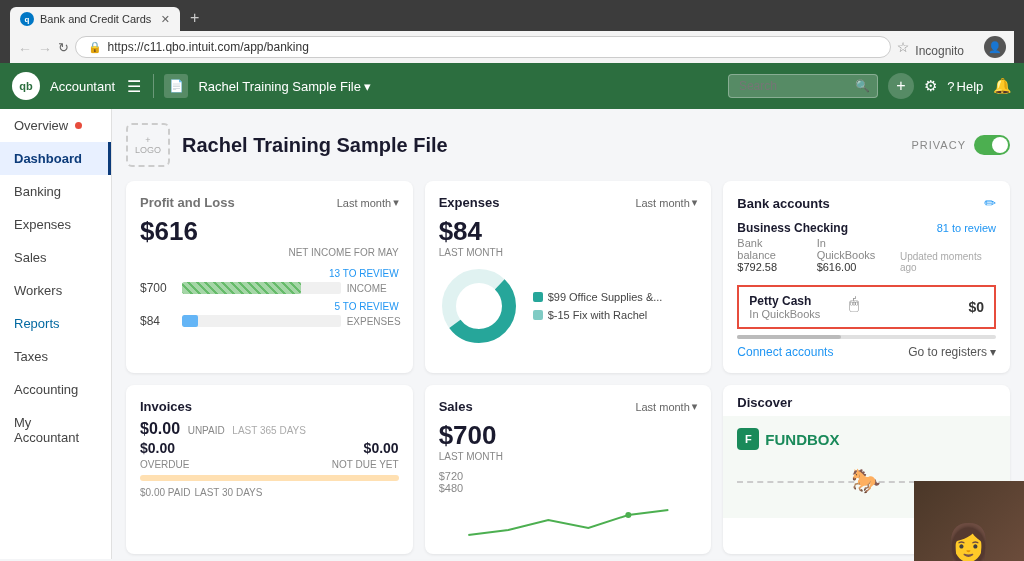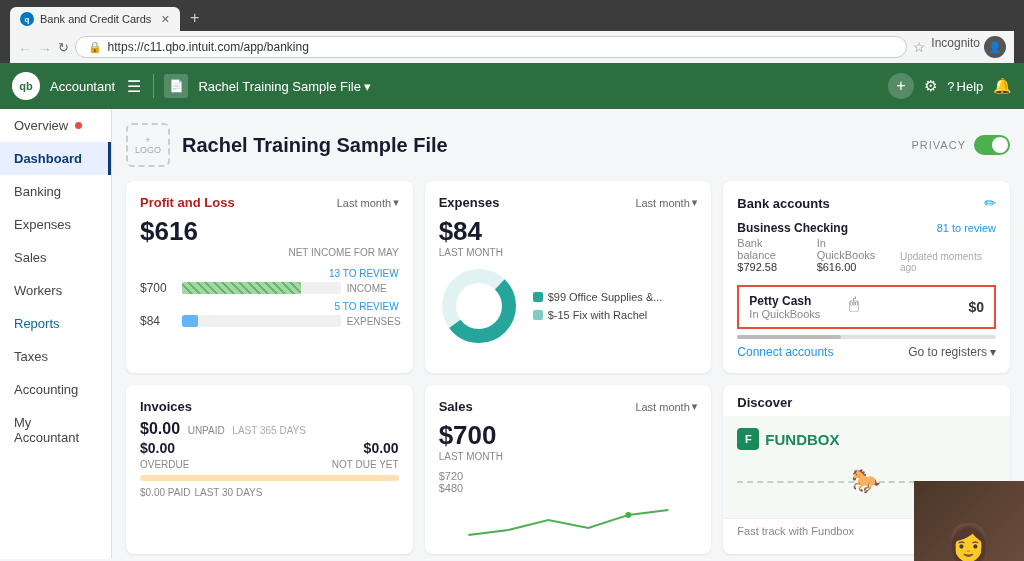--- a/index.html
+++ b/index.html
@@ -19,40 +19,44 @@
   </div>
   <div style="background:#f4f4f4;padding:5px 8px;display:flex;align-items:center;gap:6px;">
     <button style="background:none;border:none;color:#bbb;font-size:14px;cursor:pointer;">←</button>
     <button style="background:none;border:none;color:#bbb;font-size:14px;cursor:pointer;">→</button>
     <button style="background:none;border:none;color:#666;font-size:13px;cursor:pointer;">↻</button>
     <div style="flex:1;background:white;border:1px solid #ccc;border-radius:20px;padding:3px 12px;font-size:12px;display:flex;align-items:center;gap:6px;">
       <span style="color:#666;font-size:11px;">🔒</span>
       <span style="color:#333;">https://c11.qbo.intuit.com/app/banking</span>
     </div>
     <span style="color:#888;font-size:14px;cursor:pointer;">☆</span>
-    <div style="display:flex;align-items:flex-start;gap:4px;">
+    <div style="display:flex;align-items:flex-end;gap:20px;">
       <span style="font-size:12px;color:#555;">Incognito</span>
       <div style="width:22px;height:22px;background:#555;border-radius:50%;display:flex;align-items:center;justify-content:center;font-size:11px;color:white;">👤</div>
     </div>
   </div>
 </div>
 
 <div style="display:flex;flex-direction:column;height:calc(561px - 65px);">
 
   <div style="background:#2c6e3f;display:flex;align-items:center;padding:0 12px;height:46px;gap:10px;flex-shrink:0;">
     <div style="width:28px;height:28px;background:white;border-radius:50%;display:flex;align-items:center;justify-content:center;font-weight:bold;font-size:11px;color:#2c6e3f;">qb</div>
     <span style="color:white;font-size:13px;font-weight:500;">Accountant</span>
     <button style="background:none;border:none;color:white;font-size:16px;cursor:pointer;padding:2px;">☰</button>
     <div style="width:1px;height:24px;background:rgba(255,255,255,0.3);"></div>
     <div style="display:flex;align-items:center;justify-content:center;width:24px;height:24px;background:rgba(255,255,255,0.2);border-radius:3px;font-size:12px;color:white;">📄</div>
     <button style="background:none;border:none;color:white;font-size:13px;cursor:pointer;display:flex;align-items:center;gap:3px;">
       <span>Rachel Training Sample File</span>
       <span>▾</span>
     </button>
     <div style="flex:1;"></div>
+    <div style="position:relative;">
+      <input style="background: rgba(255, 255, 255, 0.2); border: 1px solid rgba(255, 255, 255, 0.3); border-radius: 4px; padding: 4px 28px 4px 10px; color: white; font-size: 12px; width: 150px;" placeholder="Search">
+      <span style="position:absolute;right:8px;top:50%;transform:translateY(-50%);color:rgba(255,255,255,0.7);font-size:12px;">🔍</span>
+    </div>
     <button style="background:rgba(255,255,255,0.2);border:none;border-radius:50%;width:26px;height:26px;color:white;font-size:16px;cursor:pointer;display:flex;align-items:center;justify-content:center;">+</button>
     <button style="background:none;border:none;color:white;font-size:15px;cursor:pointer;">⚙</button>
     <button style="background:none;border:none;color:white;font-size:13px;cursor:pointer;display:flex;align-items:center;gap:2px;">
       <span>?</span>
       <span>Help</span>
     </button>
     <button style="background:none;border:none;color:white;font-size:15px;cursor:pointer;">🔔</button>
   </div>
 
   <div style="display:flex;flex:1;overflow:hidden;">
@@ -106,21 +110,21 @@
           <div style="width:36px;height:20px;background:#4caf50;border-radius:10px;position:relative;cursor:pointer;">
             <div style="position:absolute;width:16px;height:16px;background:white;border-radius:50%;top:2px;right:2px;"></div>
           </div>
         </div>
       </div>
 
       <div style="display:grid;grid-template-columns:1fr 1fr 1fr;gap:12px;margin-bottom:12px;">
 
         <div style="background:white;border-radius:8px;padding:14px;box-shadow:0 1px 3px rgba(0,0,0,0.08);">
           <div style="display:flex;justify-content:space-between;align-items:center;margin-bottom:6px;">
-            <span style="font-size:13px;font-weight:600;color:#b91c1c;">Profit and Loss</span>
+            <span style="font-size:13px;font-weight:600;color:#737373;">Profit and Loss</span>
             <span style="font-size:11px;color:#666;cursor:pointer;display:flex;align-items:center;gap:2px;">
               <span>Last month</span>
               <span>▾</span>
             </span>
           </div>
           <div style="font-size:26px;font-weight:700;color:#1a1a2e;">$616</div>
           <div style="font-size:10px;color:#888;text-transform:uppercase;margin-bottom:10px;text-align:right;">NET INCOME FOR MAY</div>
 
           <div style="margin-bottom:6px;">
             <div style="font-size:10px;color:#2196f3;font-weight:500;text-align:right;margin-bottom:2px;cursor:pointer;">13 TO REVIEW</div>
@@ -281,23 +285,20 @@
             <div style="display:flex;align-items:center;gap:6px;margin-bottom:6px;">
               <div style="width:22px;height:22px;background:#1a8a5a;border-radius:4px;display:flex;align-items:center;justify-content:center;color:white;font-size:11px;font-weight:bold;">F</div>
               <span style="font-weight:700;font-size:15px;color:#1a8a5a;">FUNDBOX</span>
             </div>
 
             <div style="width:100%;height:50px;position:relative;overflow:hidden;">
               <div style="position:absolute;top:50%;left:0;right:0;border-top:2px dashed #ccc;"></div>
               <div style="position:absolute;left:50%;top:50%;transform:translate(-50%,-50%);font-size:24px;">🐎</div>
             </div>
           </div>
-          <div style="padding:6px 14px;font-size:11px;color:#888;border-top:1px solid #f0f0f0;">
-            <span>Fast track with Fundbox</span>
-          </div>
         </div>
 
       </div>
     </div>
 
     <div style="position:fixed;bottom:0;right:0;width:110px;height:80px;background:#2c2c2c;display:flex;align-items:center;justify-content:center;overflow:hidden;z-index:100;">
       <div style="width:100%;height:100%;background:linear-gradient(135deg,#4a3728,#6b4c3b);display:flex;align-items:flex-end;justify-content:center;">
         <div style="font-size:36px;line-height:1;">👩</div>
       </div>
     </div>

